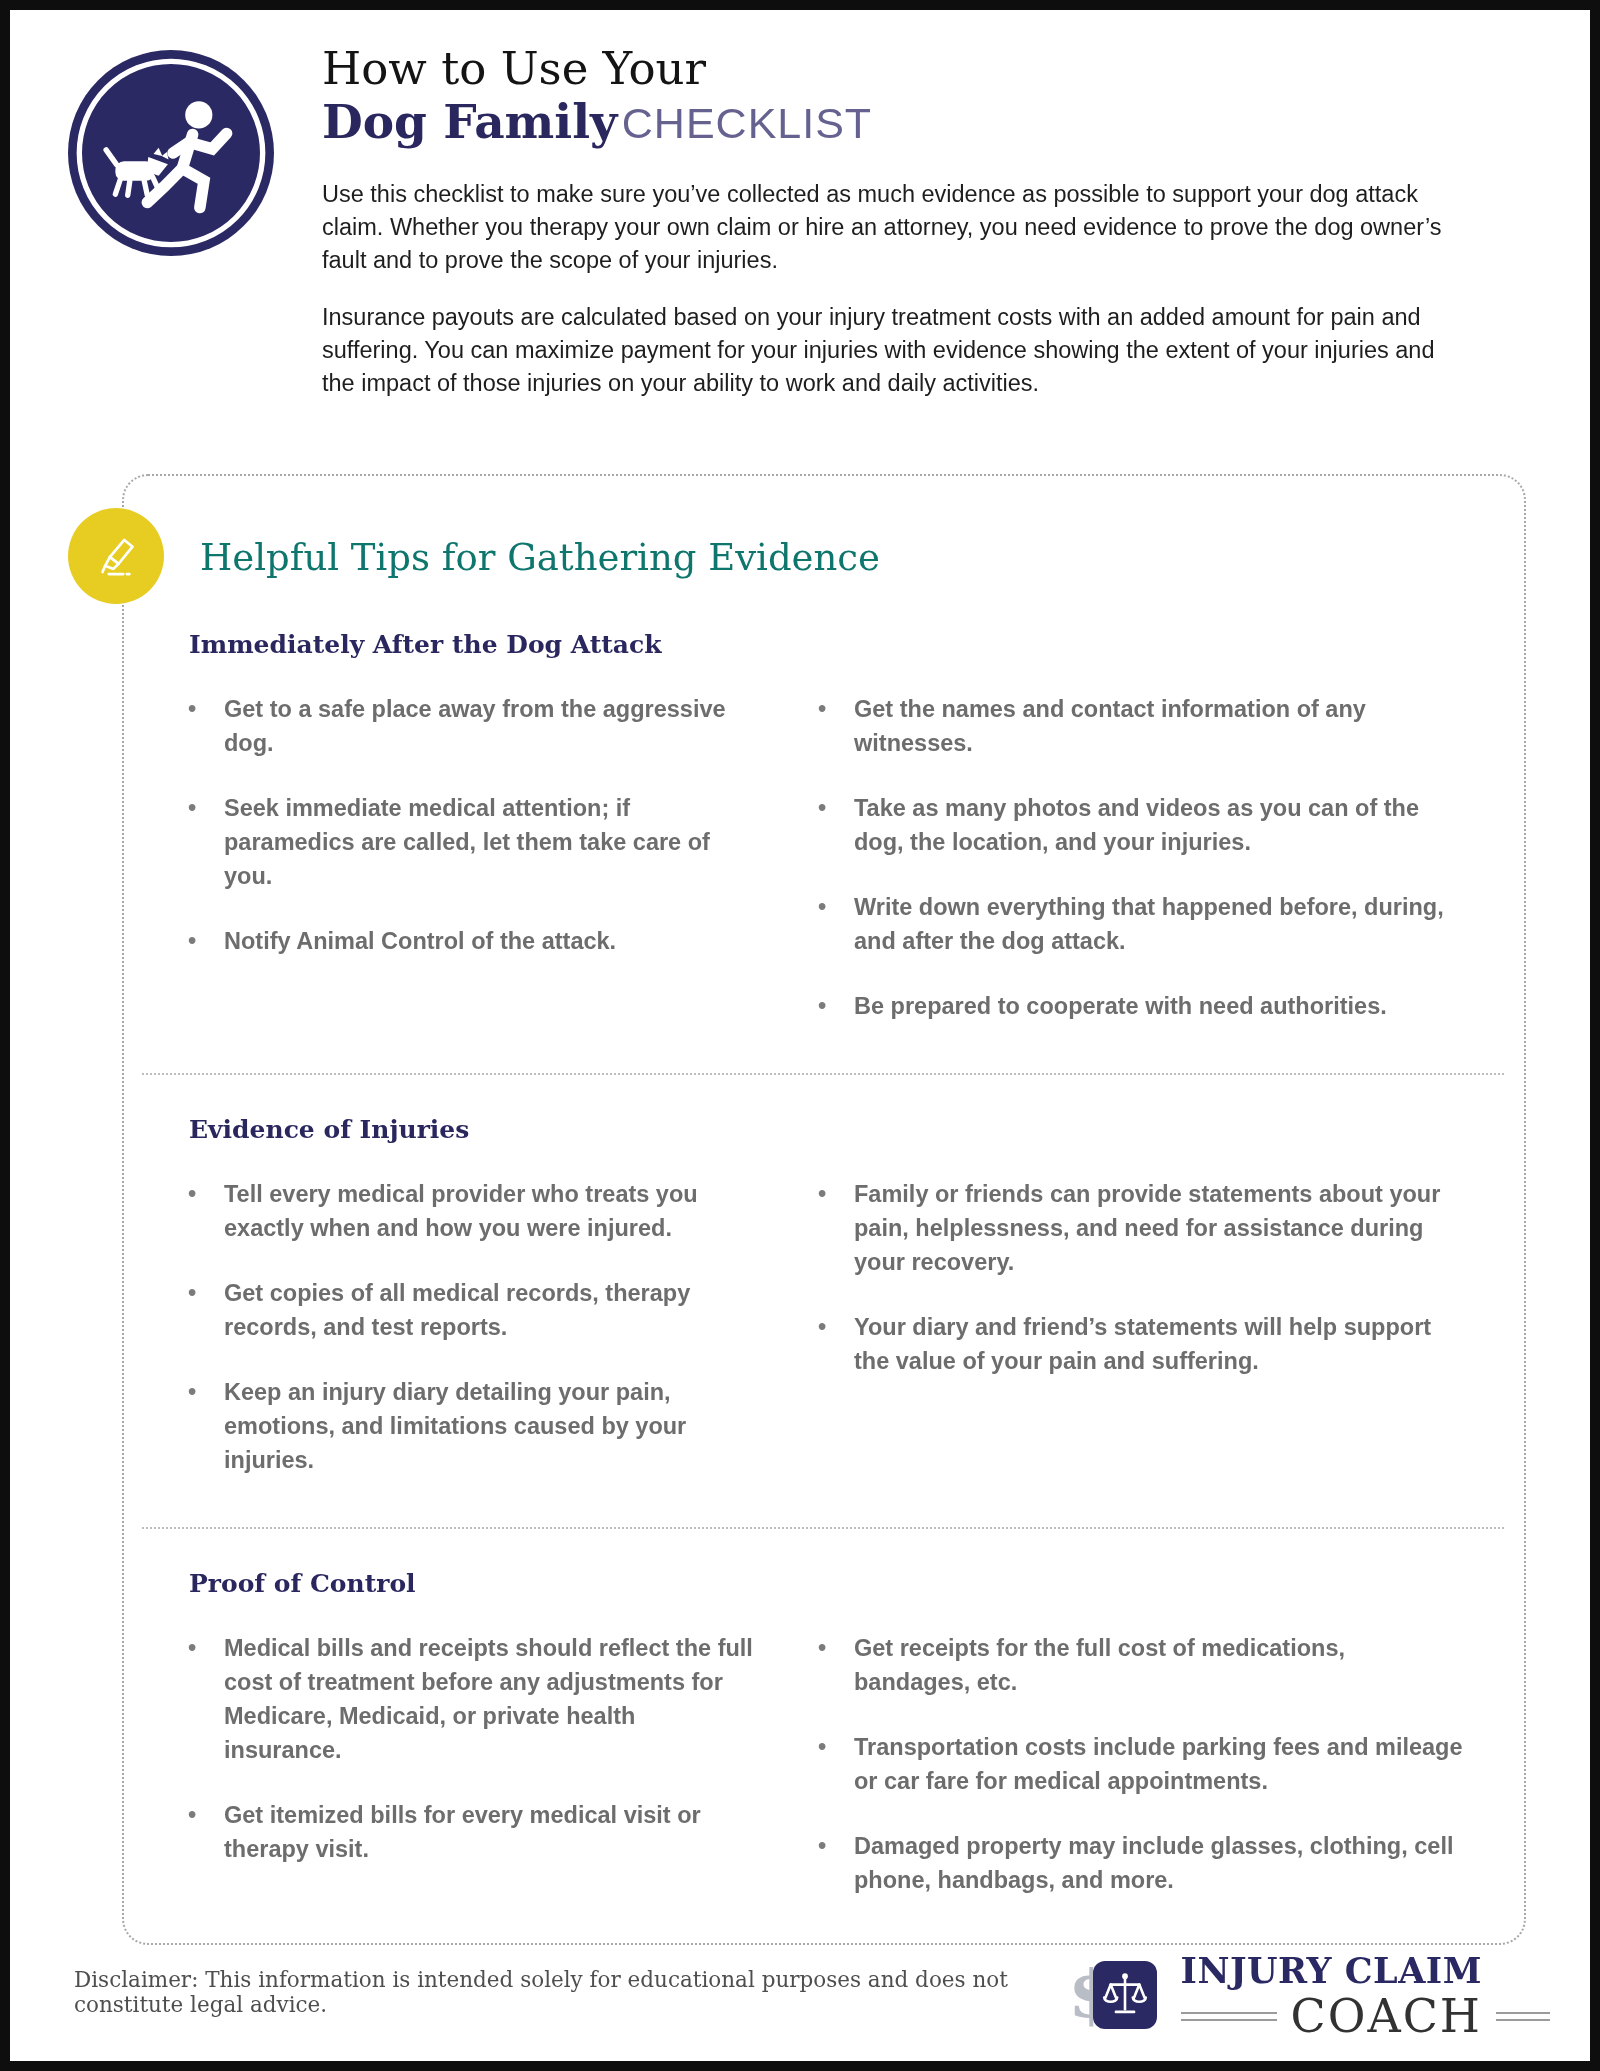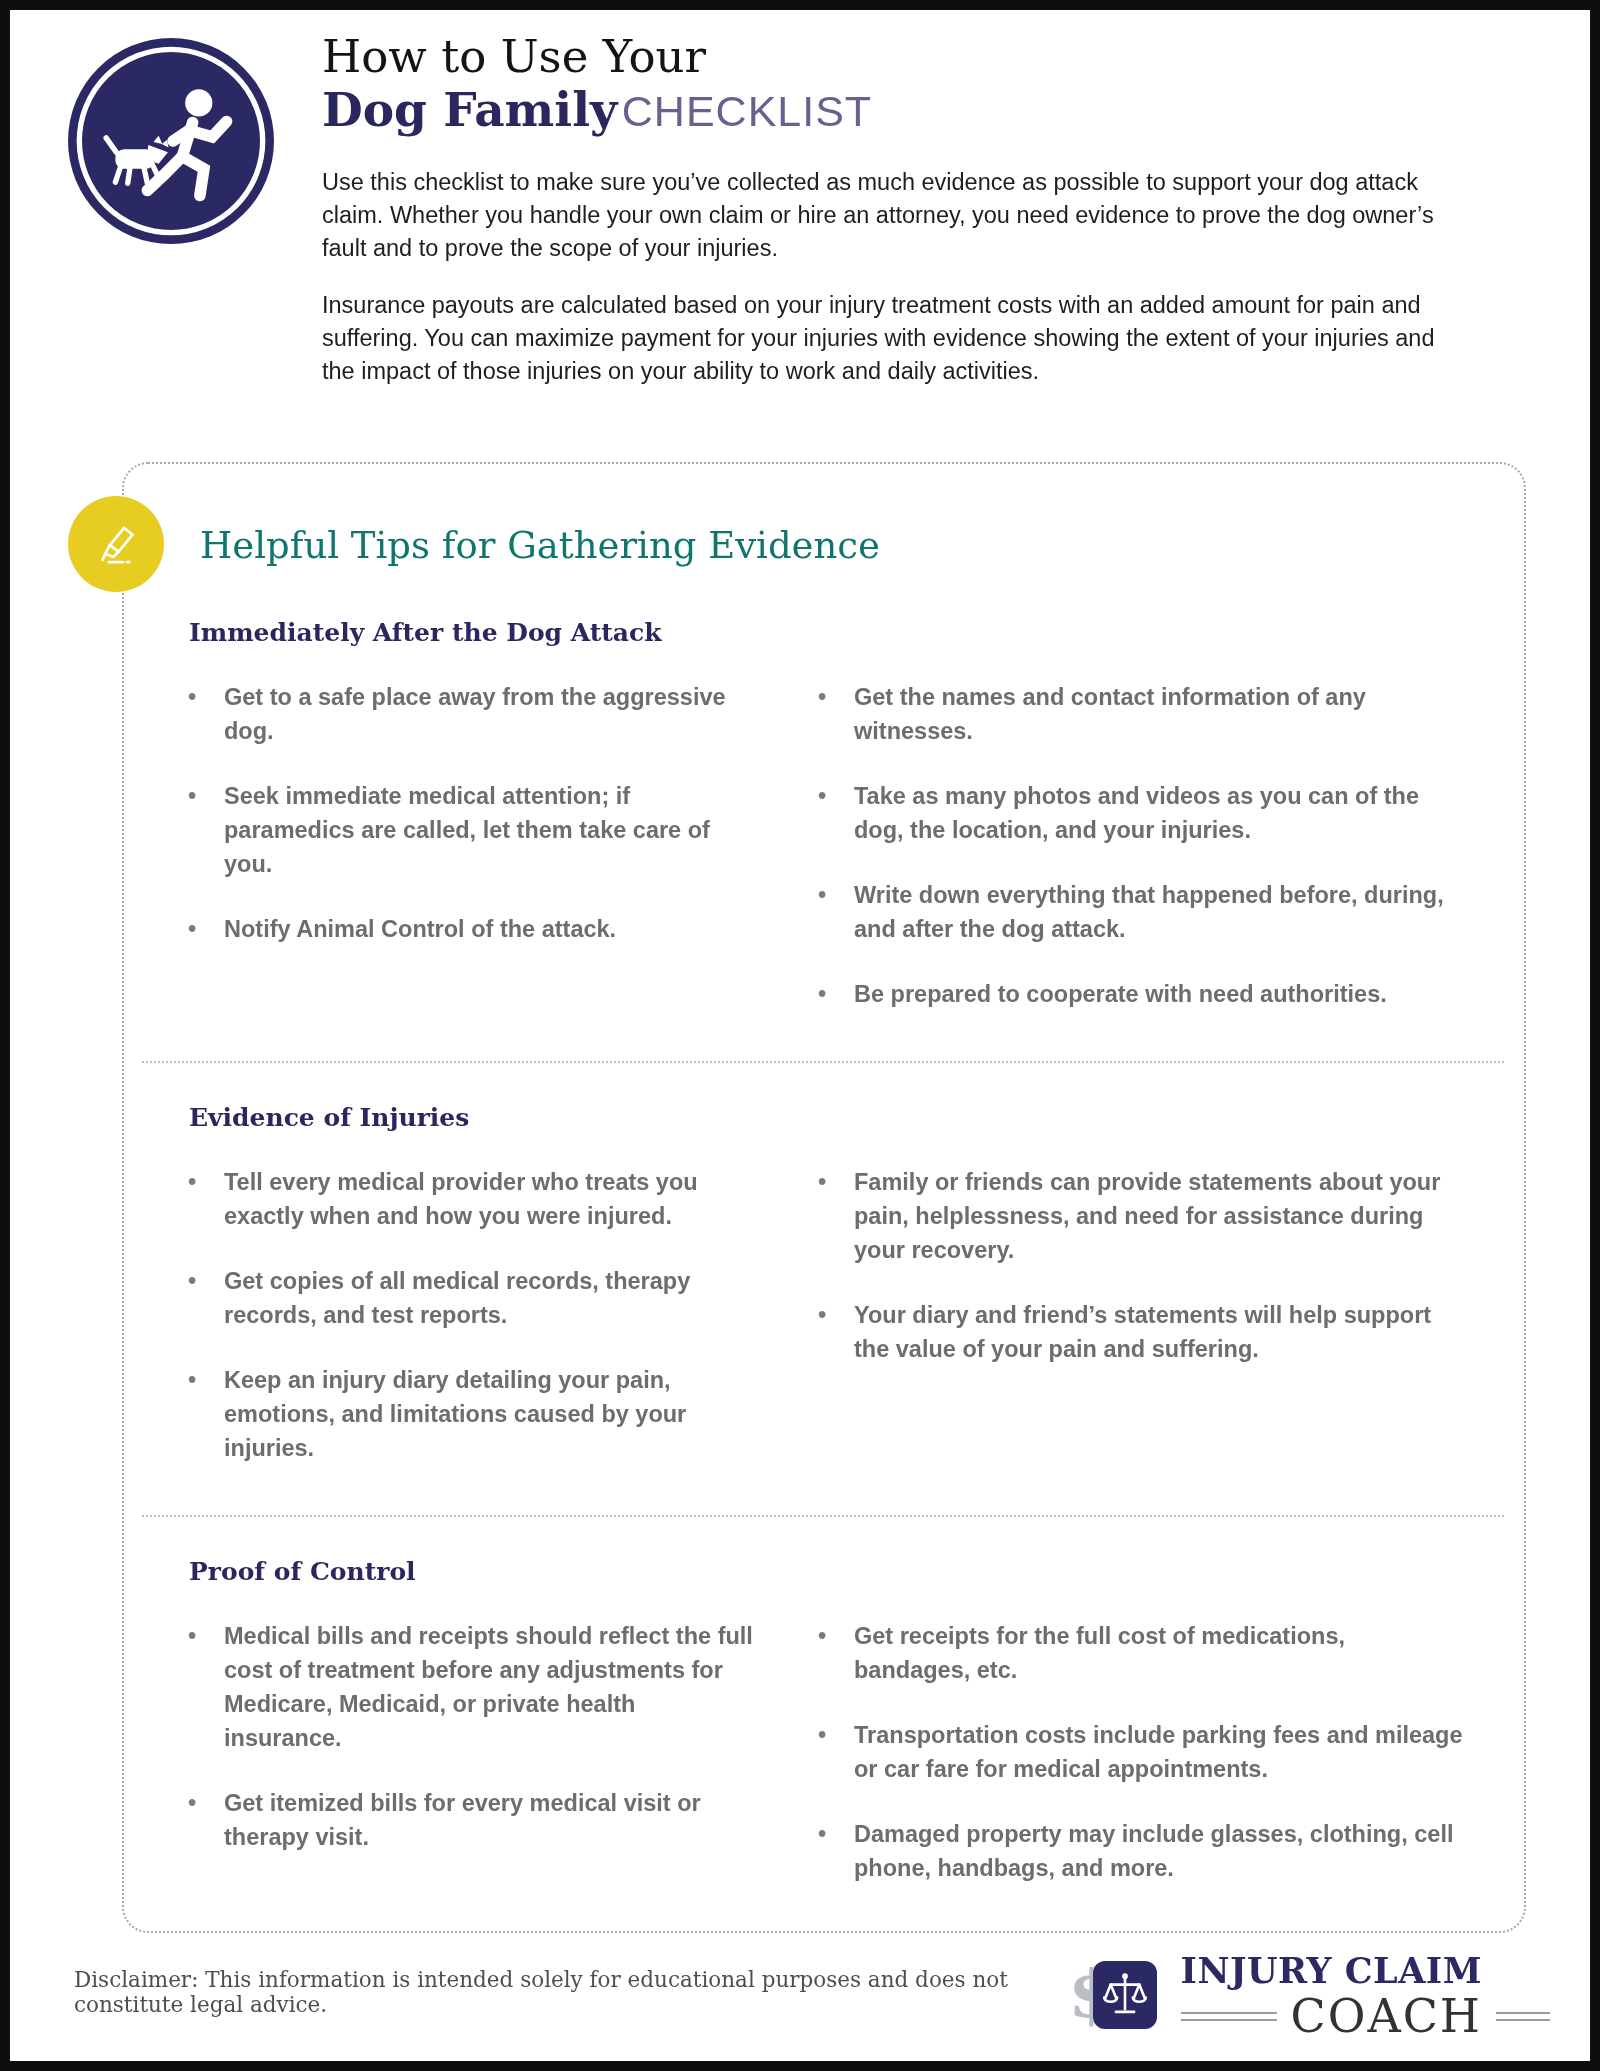--- a/index.html
+++ b/index.html
@@ -4,21 +4,21 @@
 <style>
   * { box-sizing: border-box; }
   html,body { margin:0; padding:0; background:#2a2a2a; }
   .page {
     position:relative; width:1600px; height:2071px; margin:0 auto;
     background:#ffffff; border:10px solid #0e0e0e; overflow:hidden;
     font-family:"Liberation Sans", sans-serif;
   }
 
   
-  .header { display:flex; align-items:flex-start; padding:22px 56px 0 58px; }
+  .header { display:flex; align-items:flex-start; padding:34px 56px 0 58px; }
   .badge { flex:none; width:206px; height:206px; margin-top:6px; }
   .title-block { margin-left:48px; }
   .h1-line1 {
     font-family:"DejaVu Serif", serif; font-size:45px; line-height:1.12;
     color:#141414; font-weight:500;
   }
   .h1-line2 { margin-top:2px; line-height:1.1; }
   .h1-bold {
     font-family:"DejaVu Serif", serif; font-weight:bold; font-size:47px; color:#2a275f;
   }
@@ -129,21 +129,21 @@
         </g>
       </svg>
     </div>
     <div class="title-block">
       <div class="h1-line1">How to Use Your</div>
       <div class="h1-line2">
         <span class="h1-bold">Dog Family</span>
         <span class="h1-light">CHECKLIST</span>
       </div>
       <div class="intro">
-        <p>Use this checklist to make sure you’ve collected as much evidence as possible to support your dog attack claim. Whether you handle your own claim or hire an attorney, you need evidence to prove the dog owner’s fault and to prove the scope of your injuries.</p>
+        <p>Use this checklist to make sure you’ve collected as much evidence as possible to support your dog attack claim. Whether you therapy your own claim or hire an attorney, you need evidence to prove the dog owner’s fault and to prove the scope of your injuries.</p>
         <p>Insurance payouts are calculated based on your injury treatment costs with an added amount for pain and suffering. You can maximize payment for your injuries with evidence showing the extent of your injuries and the impact of those injuries on your ability to work and daily activities.</p>
       </div>
     </div>
   </div>
 
   <div class="tips-box">
     <div class="tips-icon-circle">
       <svg viewBox="0 0 60 60" width="62" height="62" aria-hidden="true">
         <g stroke="#ffffff" stroke-width="2.6" fill="none" stroke-linejoin="round" stroke-linecap="round">
           <path d="M24 31 L38 14.5 L46 21 L32.5 37.5 Z"></path>

